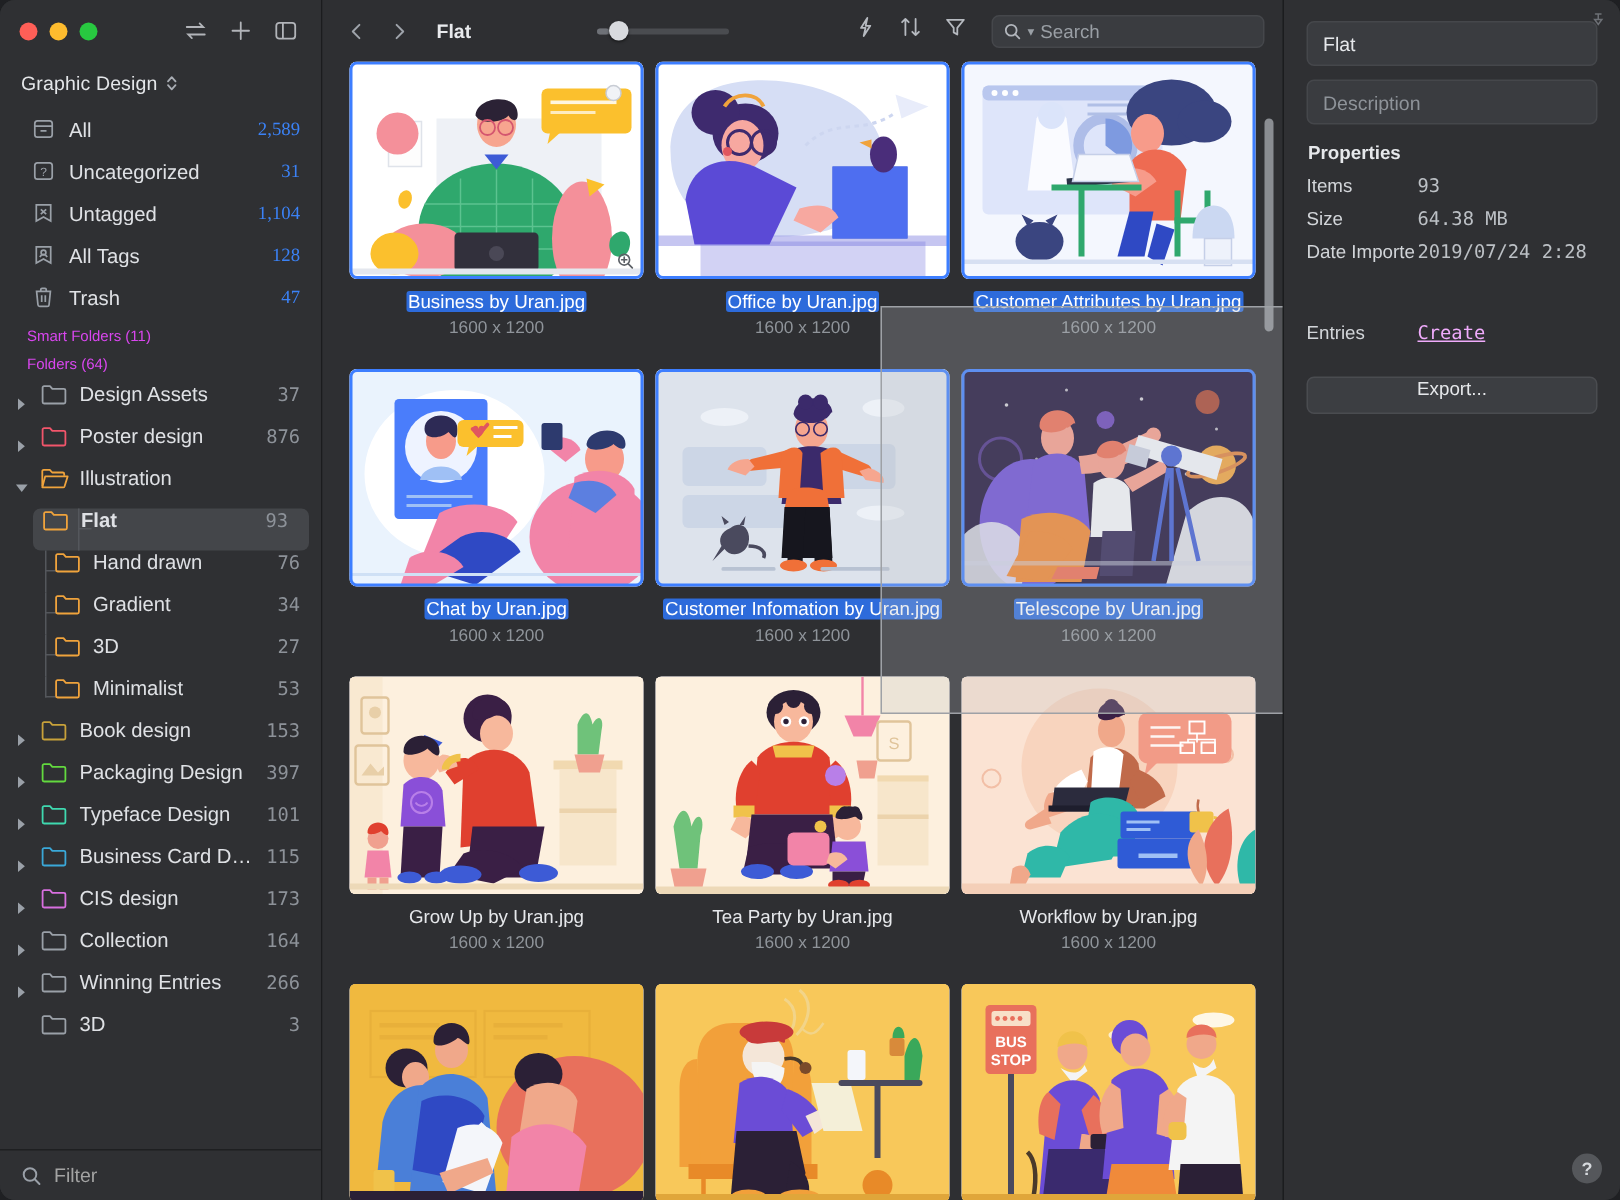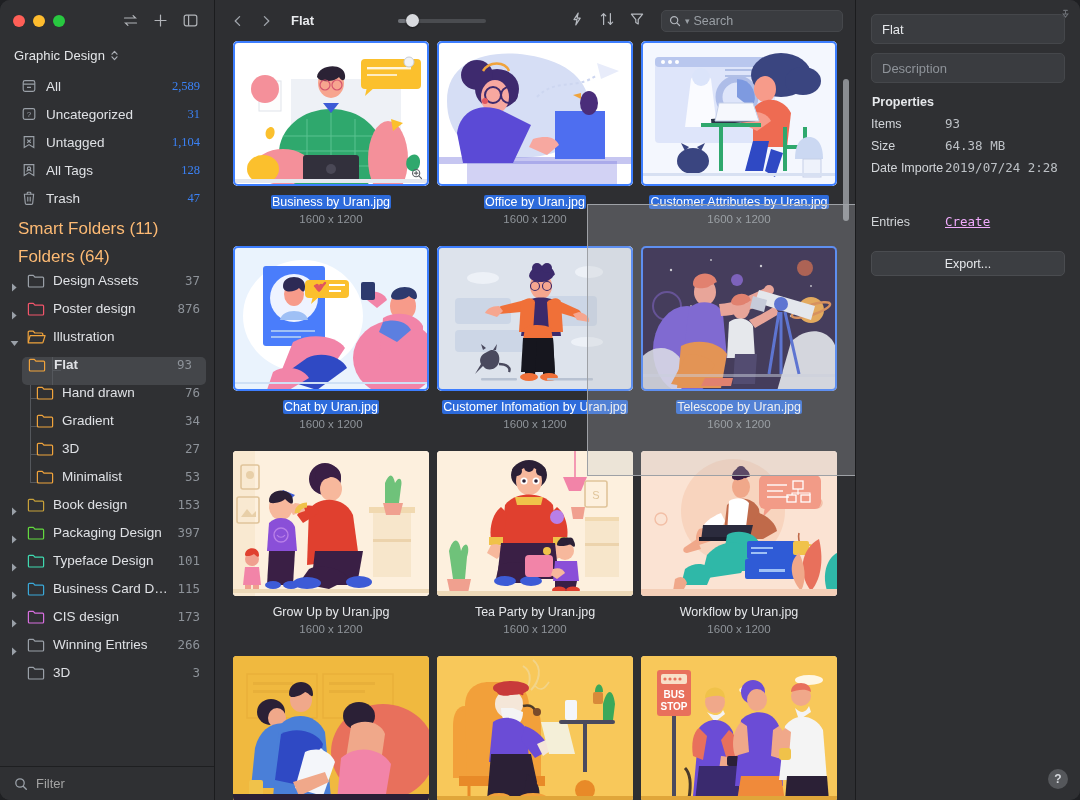--- a/index.html
+++ b/index.html
@@ -61,21 +61,21 @@
     height: 28px; display: flex; align-items: center;
     padding: 0 14px 0 20px; gap: 9px;
     color: #dfe1e5; font-size: 13.5px;
   }
   .sb-item .ico { width: 17px; height: 17px; flex: 0 0 17px; color: #9aa0a8; display:flex; align-items:center; justify-content:center; }
   .sb-item .ico svg { display:block; }
   .sb-item .lbl { flex: 1; white-space: nowrap; overflow: hidden; text-overflow: ellipsis; }
   .sb-item .cnt { color: #3b82f6; font-size: 12.5px; font-family: Liberation Serif, serif; }
 
   .sb-section {
-    font-size: 17px; color: #fdba74;
+    font-size: 10px; color: #d946ef;
     padding: 7px 0 6px 18px;
   }
   .sb-section.tight { padding-top: 2px; }
 
   .tree { }
   .tree-item {
     height: 28px; display: flex; 
     gap: 7px; padding-right: 14px;
     color: #dfe1e5; font-size: 13.5px;
     position: relative;
@@ -205,21 +205,21 @@
   .prop-row { display: flex; align-items: baseline; margin-bottom: 7px; }
   .prop-k {
     width: 74px; flex: 0 0 74px; font-size: 12.5px; color: #d2d5d9;
     white-space: nowrap; overflow: hidden;
   }
   .prop-v { font-size: 12.5px; color: #bcc0c5; font-family: "DejaVu Sans Mono", monospace; }
   .prop-v.link { color: #f0abfc; text-decoration: underline; margin-top: 32px; }
   .export-btn {
     margin-top: 22px; height: 25px; border-radius: 5px;
     background: #3c3e42; border: 1px solid #4a4c50;
-    display: flex; align-items: center; justify-content: center;
+    display: flex; align-items: flex-start; justify-content: center;
     font-size: 12.5px; color: #e6e8eb;
   }
   .help-btn {
     position: absolute; right: 12px; bottom: 11px;
     width: 20px; height: 20px; border-radius: 50%;
     background: #55575b; color: #d6d9dd;
     display: flex; align-items: center; justify-content: center;
     font-size: 12px; font-weight: 700;
   }
 
@@ -493,20 +493,34 @@
                 <path d="M1 0.6l4.6 3.9L1 8.4z"></path>
               </svg>
             </span>
             <span class="folder-ico" style="">
               <svg width="19" height="16" viewBox="0 0 19 16" fill="none">
                 <path d="M1.4 13V3.4a1 1 0 011-1h3.9l1.6 1.8h7.7a1 1 0 011 1V13a1 1 0 01-1 1H2.4a1 1 0 01-1-1z" stroke="#d86fe0" stroke-width="1.2" stroke-linejoin="round"></path>
               </svg>
             </span>
             <span class="lbl">CIS design</span>
             <span class="cnt">173</span>
+          </div>
+          <div class="tree-item">
+            <span class="twisty" style="margin-left:8px">
+              <svg width="7" height="9" viewBox="0 0 7 9" fill="currentColor">
+                <path d="M1 0.6l4.6 3.9L1 8.4z"></path>
+              </svg>
+            </span>
+            <span class="folder-ico" style="">
+              <svg width="19" height="16" viewBox="0 0 19 16" fill="none">
+                <path d="M1.4 13V3.4a1 1 0 011-1h3.9l1.6 1.8h7.7a1 1 0 011 1V13a1 1 0 01-1 1H2.4a1 1 0 01-1-1z" stroke="#9aa0a8" stroke-width="1.2" stroke-linejoin="round"></path>
+              </svg>
+            </span>
+            <span class="lbl">Collection</span>
+            <span class="cnt">164</span>
           </div>
           <div class="tree-item">
             <span class="twisty" style="margin-left:8px">
               <svg width="7" height="9" viewBox="0 0 7 9" fill="currentColor">
                 <path d="M1 0.6l4.6 3.9L1 8.4z"></path>
               </svg>
             </span>
             <span class="folder-ico" style="">
               <svg width="19" height="16" viewBox="0 0 19 16" fill="none">
                 <path d="M1.4 13V3.4a1 1 0 011-1h3.9l1.6 1.8h7.7a1 1 0 011 1V13a1 1 0 01-1 1H2.4a1 1 0 01-1-1z" stroke="#9aa0a8" stroke-width="1.2" stroke-linejoin="round"></path>

